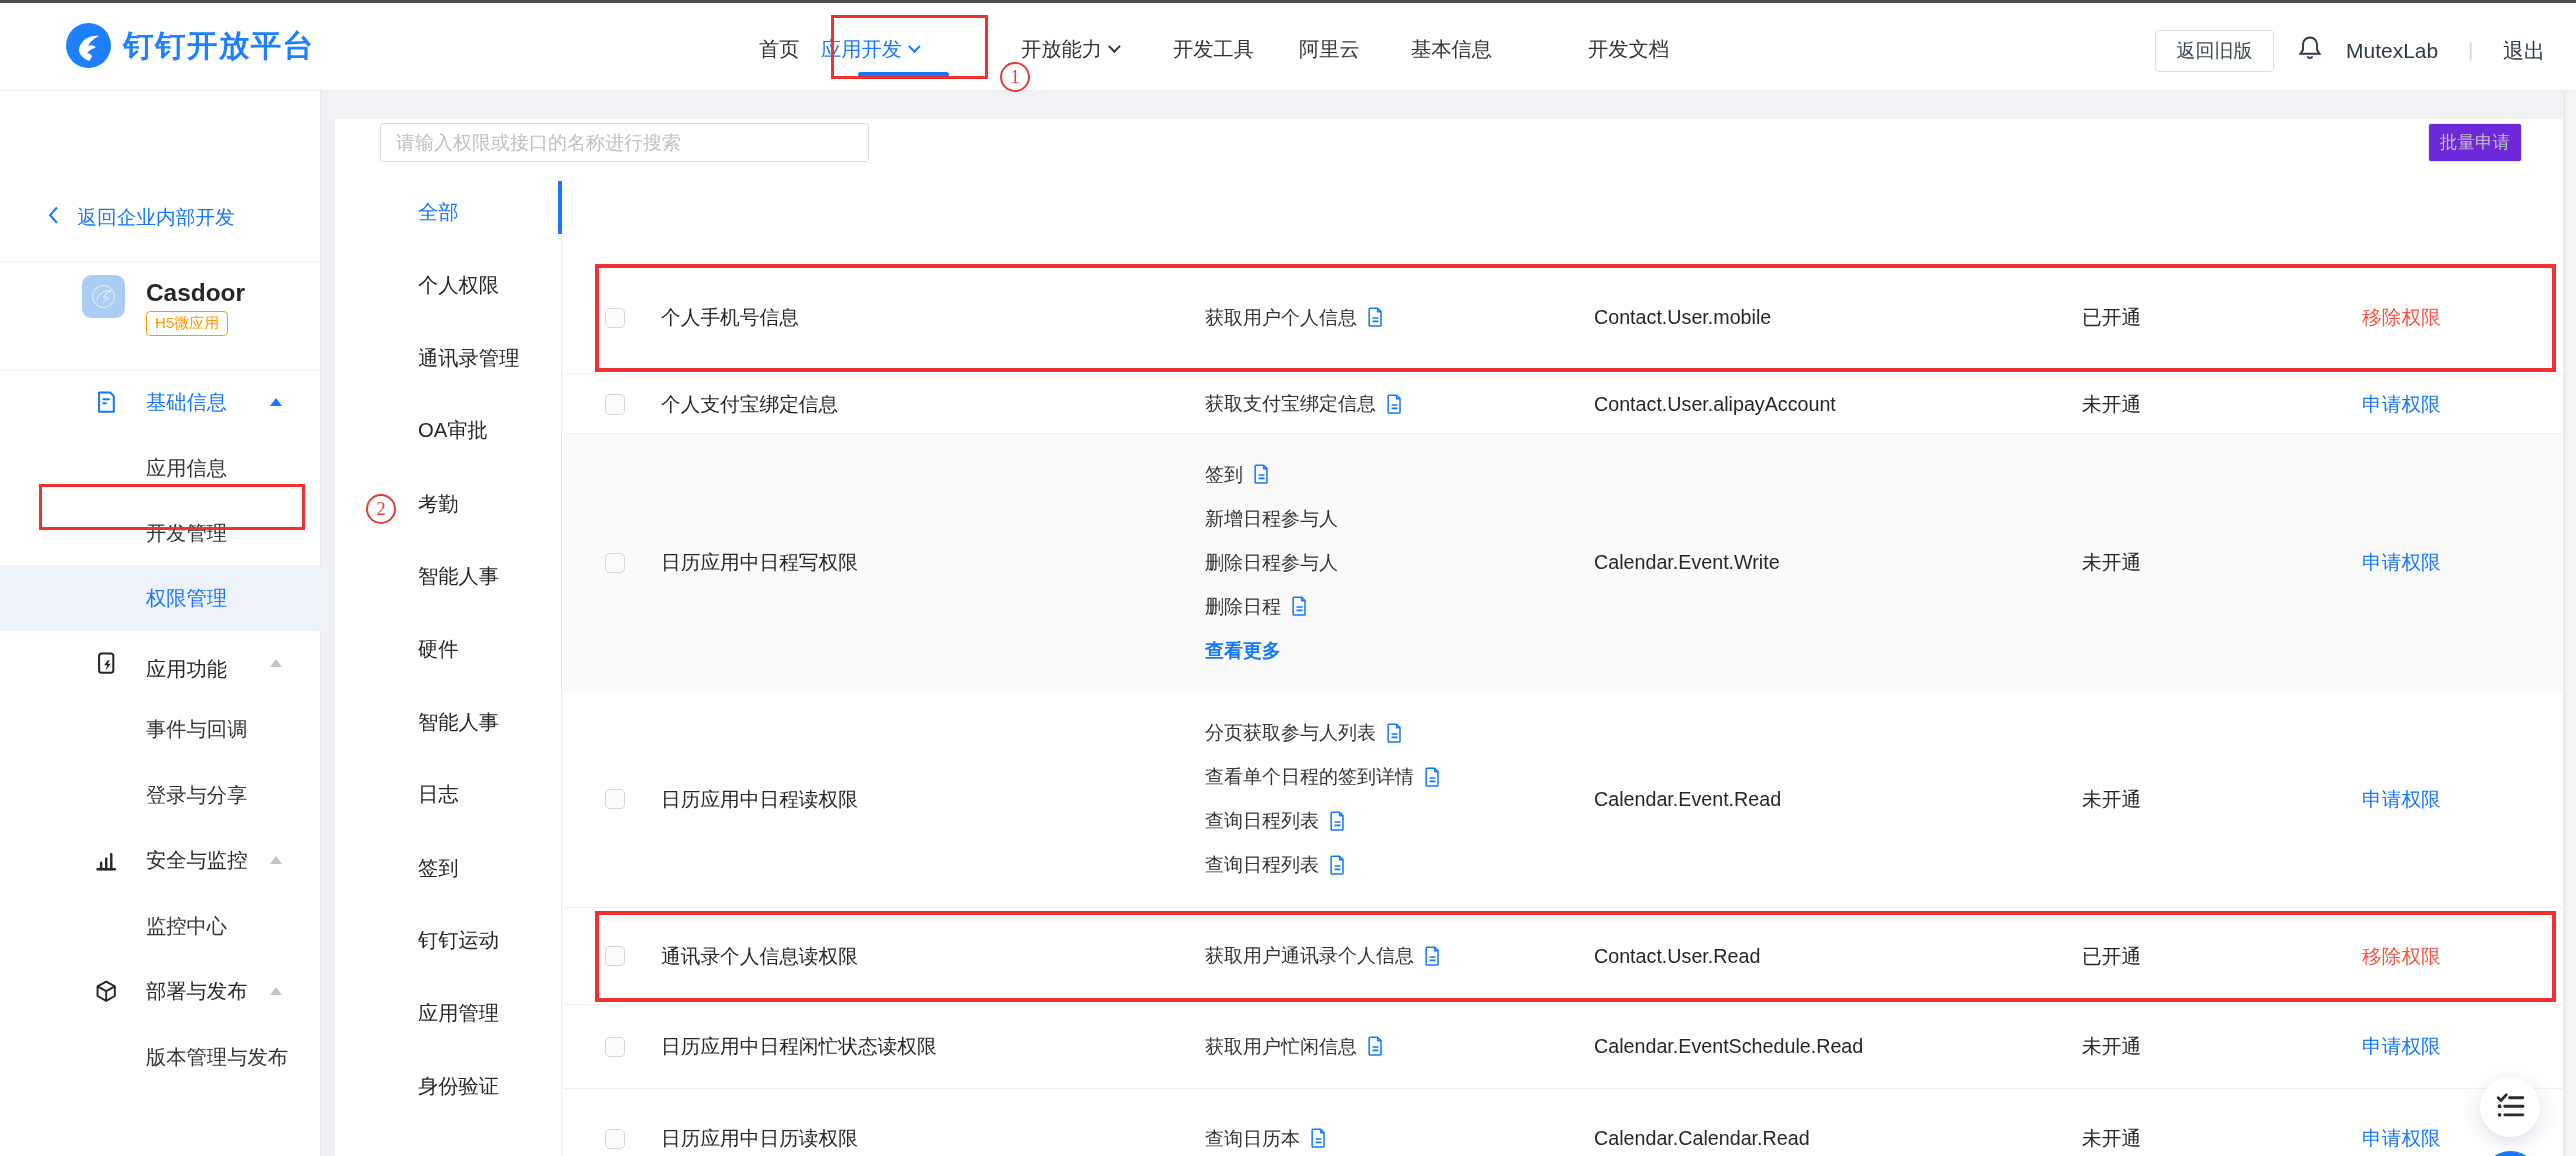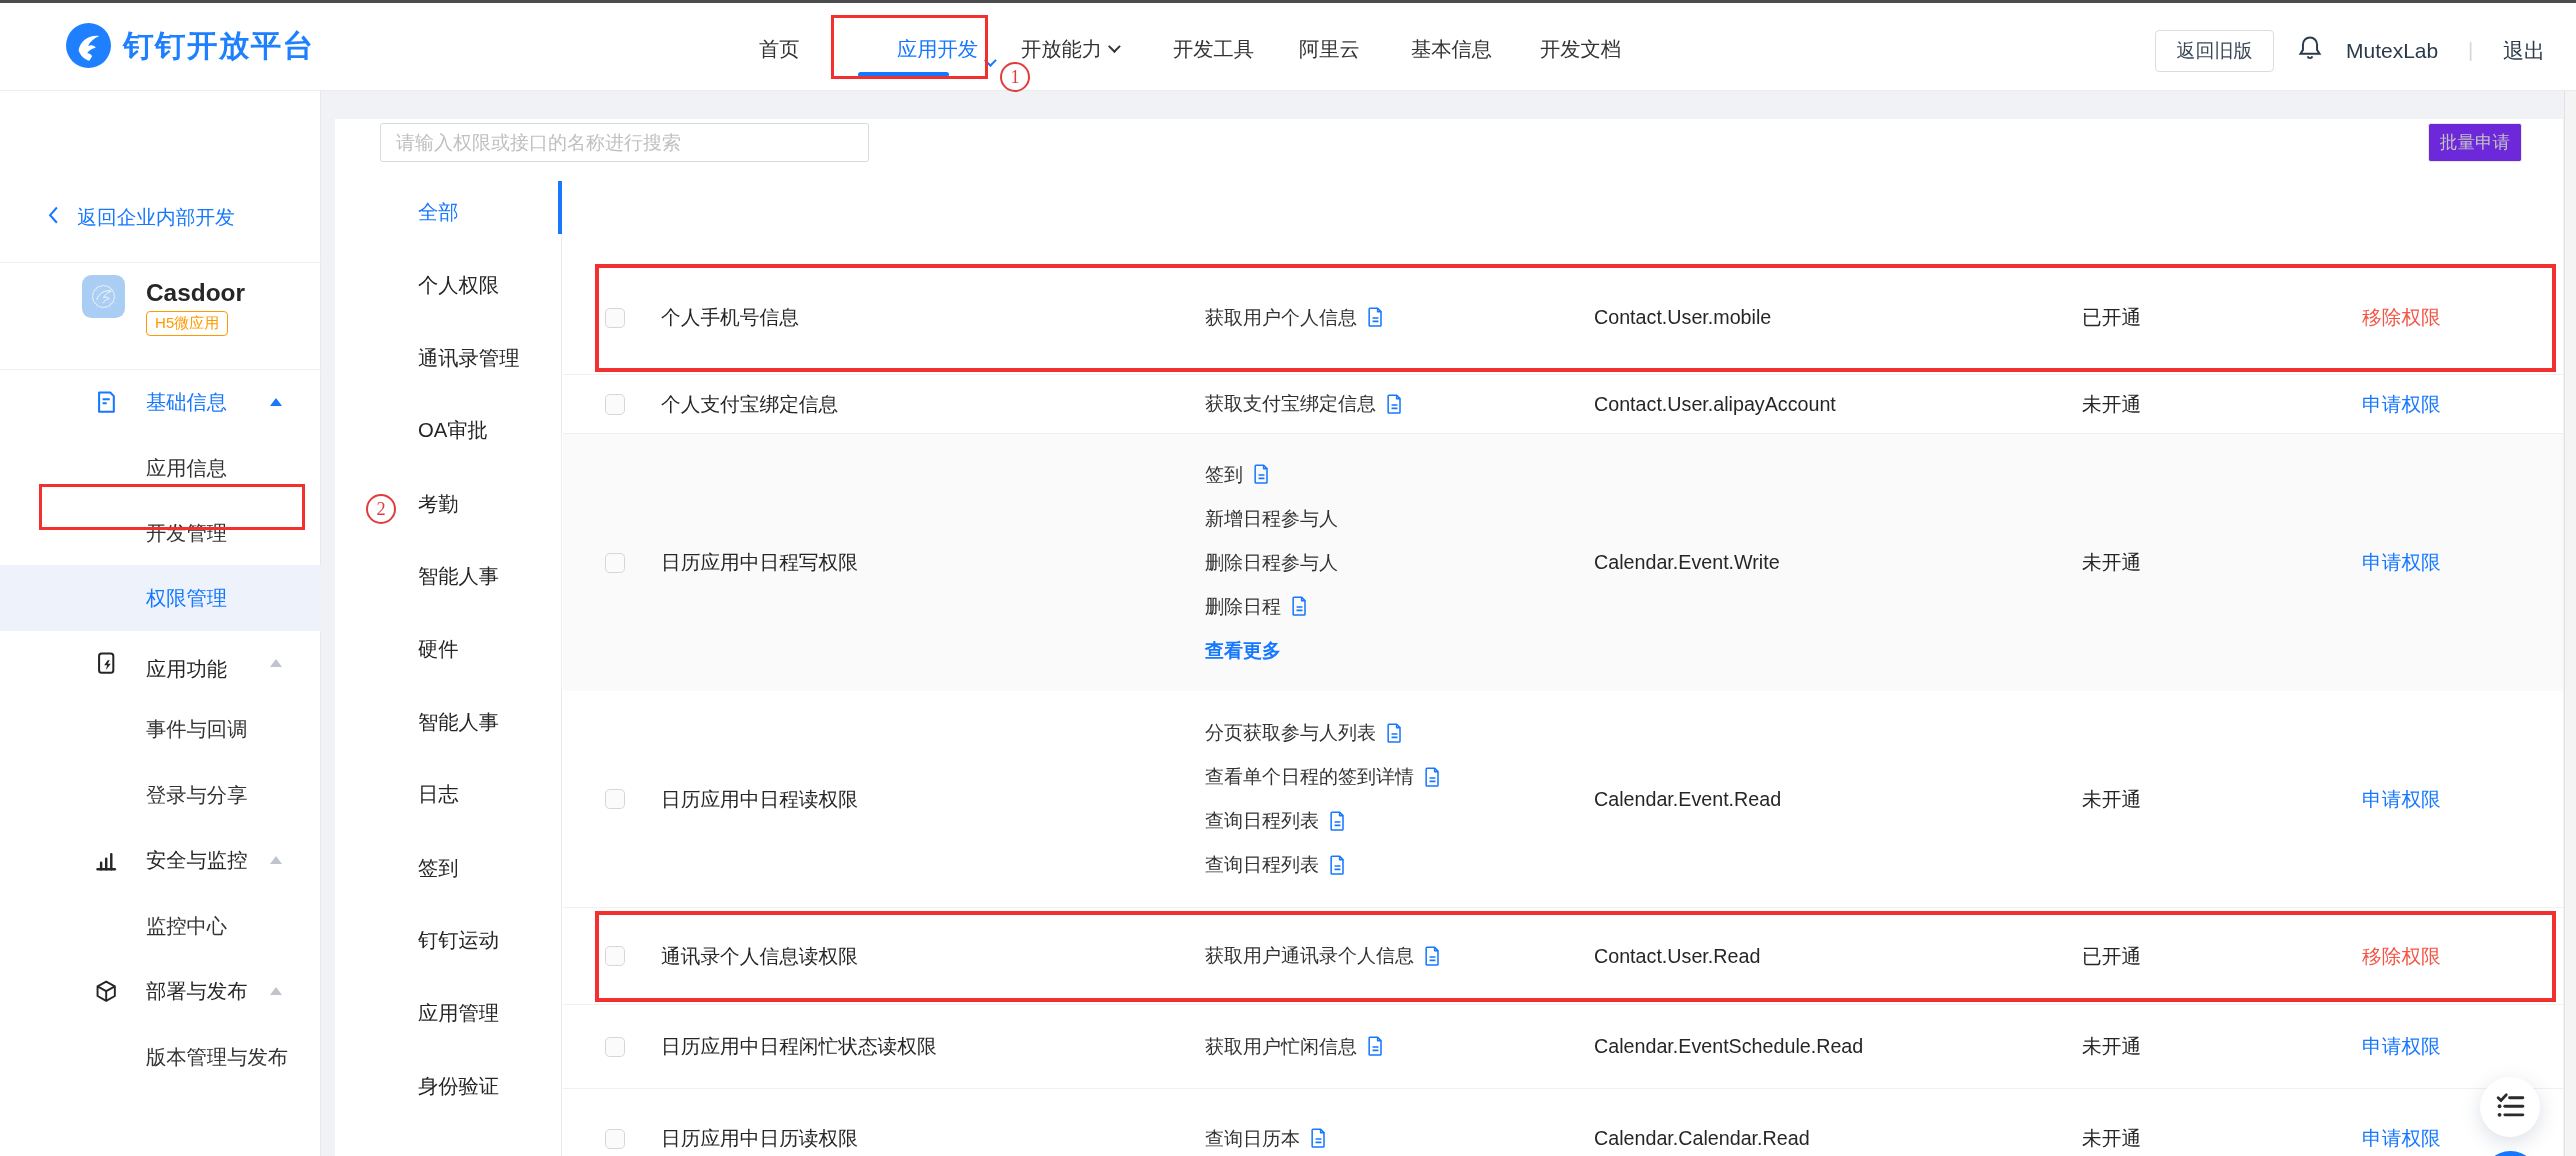--- a/index.html
+++ b/index.html
@@ -93,38 +93,38 @@
             <circle cx="50" cy="50" r="50" fill="#1e80ff"></circle>
             <path d="M28 60 C33 38 52 26 74 29 C61 35 53 42 49 51 C57 48 64 50 66 55 C58 57 51 61 47 67 C53 67 57 70 58 74 L52 84 C41 81 31 72 28 60 Z" fill="#fff"></path>
           </svg>
       </span>
       <span id="logo-text">钉钉开放平台</span>
     </div>
     <nav id="nav">
         <div class="nav-item abs" style="left: 759px;">
           <span>首页</span>
         </div>
-        <div class="nav-item abs active" style="left: 897px; align-items: flex-end;">
+        <div class="nav-item abs active" style="left: 821px;">
           <span>应用开发</span>
           <span class="chev"></span>
         </div>
         <div class="nav-item abs" style="left: 1021px;">
           <span>开放能力</span>
           <span class="chev"></span>
         </div>
         <div class="nav-item abs" style="left: 1173px;">
           <span>开发工具</span>
         </div>
         <div class="nav-item abs" style="left: 1299px;">
           <span>阿里云</span>
         </div>
         <div class="nav-item abs" style="left: 1411px;">
           <span>基本信息</span>
         </div>
-        <div class="nav-item abs" style="left: 1540px;">
+        <div class="nav-item abs" style="left: 1588px;">
           <span>开发文档</span>
         </div>
       </nav>
     <button id="btn-old" class="abs">返回旧版</button>
     <div id="hdr-user" class="abs">
       <span><svg width="26" height="28.5" viewBox="0 0 24 26" fill="none" stroke="#2b3a4a" stroke-width="1.8">
             <path d="M12 3 a6.5 6.5 0 0 1 6.5 6.5 v5 l2.3 3.5 H3.2 l2.3-3.5 v-5 A6.5 6.5 0 0 1 12 3 z"></path>
             <path d="M9.8 20.5 a2.3 2.3 0 0 0 4.4 0"></path>
           </svg></span>
       <span>MutexLab</span>

